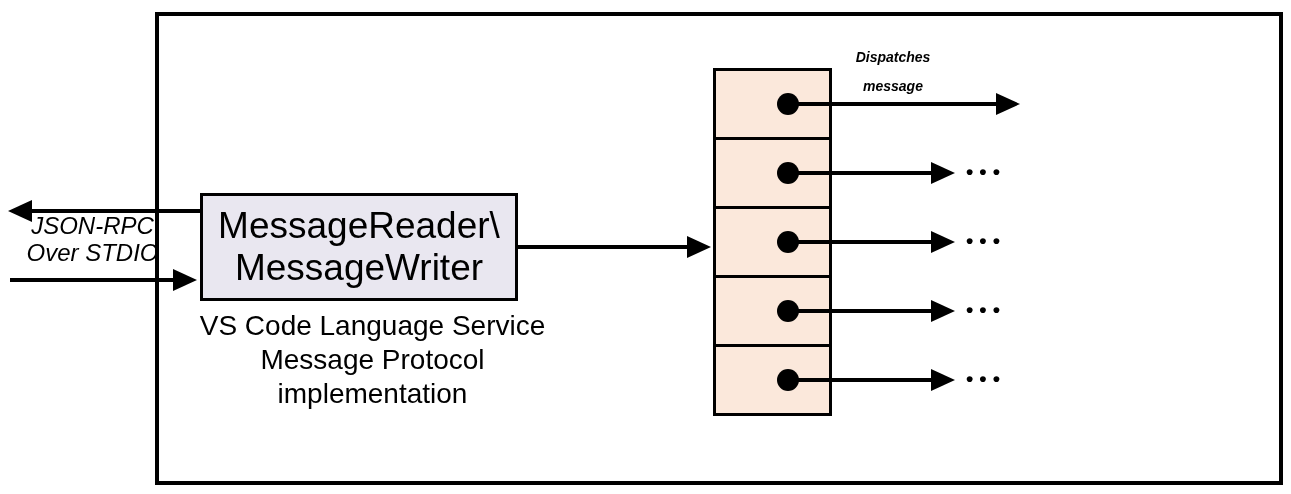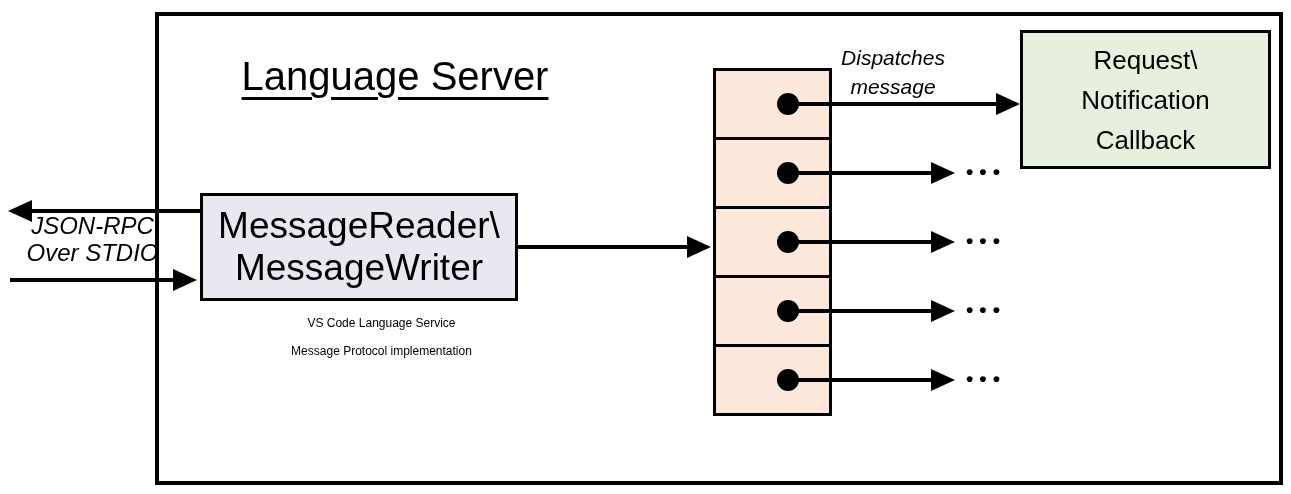--- a/index.html
+++ b/index.html
@@ -40,22 +40,22 @@
   .reader-box {
     left: 200px; top: 193px;
     width: 318px; height: 108px;
     border: 3px solid #000;
     box-sizing: border-box;
     display: flex; align-items: center; justify-content: center;
     font-size: 37px; line-height: 42px;
     z-index: 2;
   }
   .reader-caption {
-    left: 199px; top: 309px; width: 365px;
-    font-size: 12px; line-height: 28px;
+    left: 190px; top: 309px; width: 365px;
+    font-size: 28px; line-height: 34px;
     z-index: 2;
   }
   .lookup-label {
     left: 503px; top: 159px; width: 205px;
     font-size: 21px; line-height: 29px;
     font-style: italic;
     z-index: 2;
   }
   .dispatch-map {
     left: 713px; top: 68px;
@@ -67,23 +67,24 @@
   }
   .dm-cell { flex: 1; border-bottom: 3px solid #000; }
   .dm-cell:last-child { border-bottom: none; }
   .dispatch-label {
     left: 645px; top: 423px; width: 256px;
     font-size: 20px; line-height: 28px;
     z-index: 2;
   }
   .dispatches-label {
     left: 826px; top: 43px; width: 134px;
-    font-size: 21px; line-height: 29px;
+    font-size: 14px; line-height: 29px;
     font-style: italic;
     z-index: 2;
+    font-weight: bold;
   }
   .callback-box {
     left: 1020px; top: 30px;
     width: 251px; height: 139px;
     border: 3px solid #000;
     box-sizing: border-box;
     display: flex; align-items: center; justify-content: center;
     font-size: 26px; line-height: 40px;
     z-index: 2;
   }
@@ -108,21 +109,20 @@
     pointer-events: none;
   }
 </style>
 </head>
 <body>
 
 <div class="canvas">
 
   <div class="abs outer-rect"></div>
 
-  <div class="abs title ctr">Language Server</div>
 
   <div class="abs io-label ctr pre">JSON-RPC
 Over STDIO</div>
 
   <div class="abs reader-box" style="background: rgb(233, 231, 240);">
     <span class="ctr pre">MessageReader\
 MessageWriter</span>
   </div>
   <div class="abs reader-caption ctr pre">VS Code Language Service
 Message Protocol implementation</div>
@@ -132,25 +132,20 @@
     <div class="dm-cell"></div>
     <div class="dm-cell"></div>
     <div class="dm-cell"></div>
     <div class="dm-cell"></div>
     <div class="dm-cell"></div>
   </div>
 
   <div class="abs dispatches-label ctr pre">Dispatches
 message</div>
 
-  <div class="abs callback-box" style="background: rgb(231, 239, 222);">
-    <span class="ctr pre">Request\
-Notification
-Callback</span>
-  </div>
 
   <span class="ellipsis ctr" style="top:157px">•••</span>
   <span class="ellipsis ctr" style="top:226px">•••</span>
   <span class="ellipsis ctr" style="top:295px">•••</span>
   <span class="ellipsis ctr" style="top:364px">•••</span>
 
   <svg class="overlay" viewBox="0 0 1291 494" xmlns="http://www.w3.org/2000/svg">
 
     <g>
       <line x1="200" y1="211" x2="28" y2="211" stroke="#000" stroke-width="4"></line>

